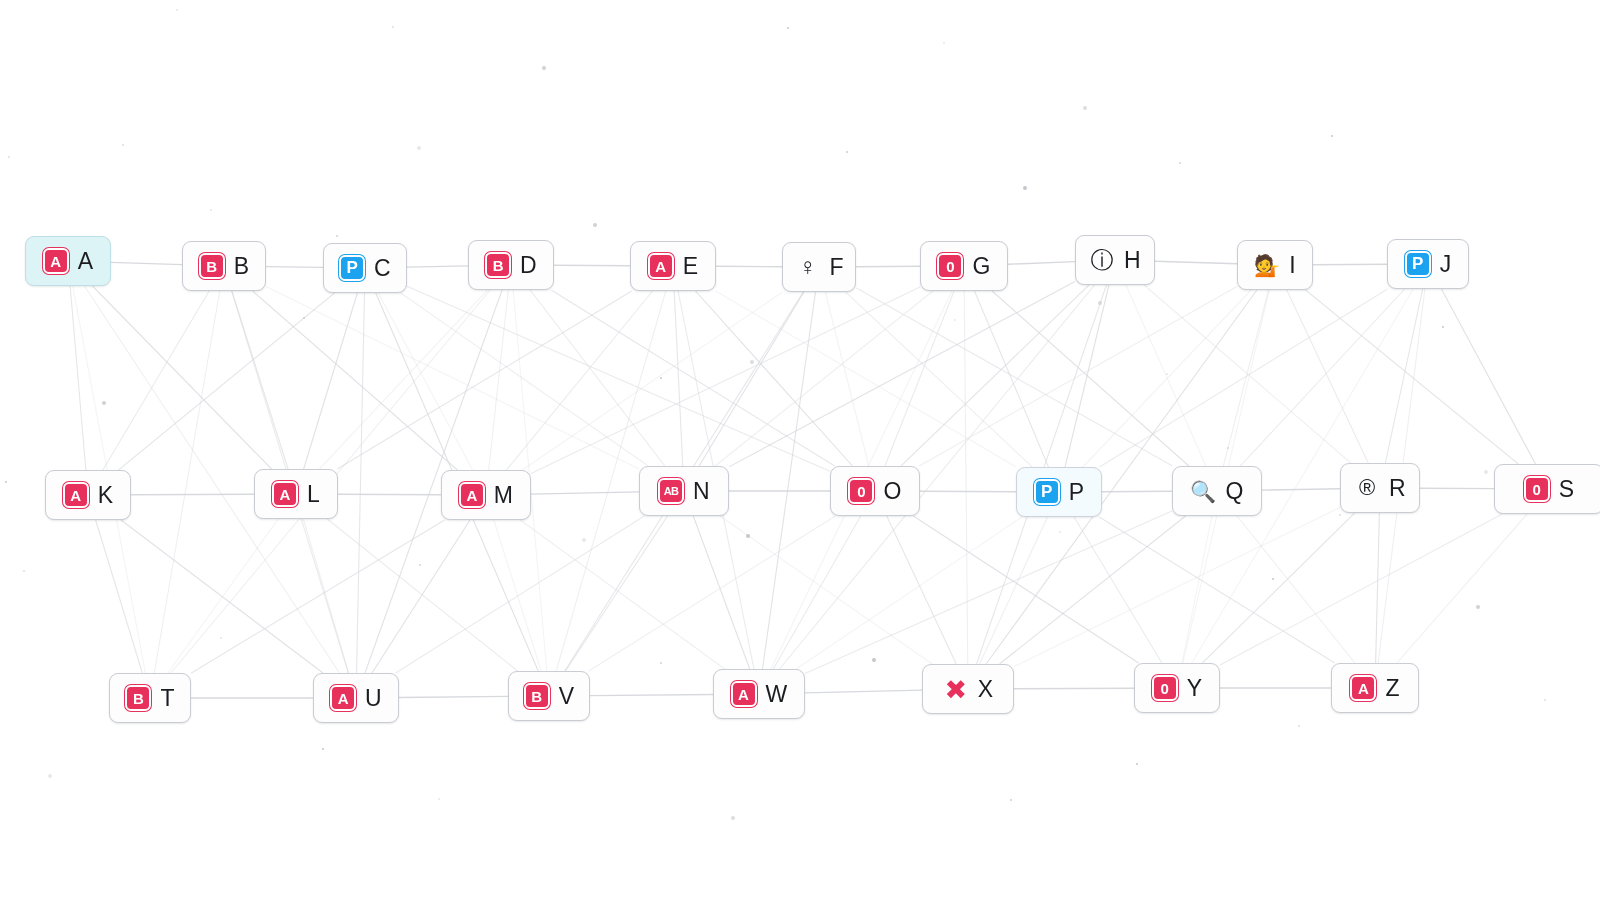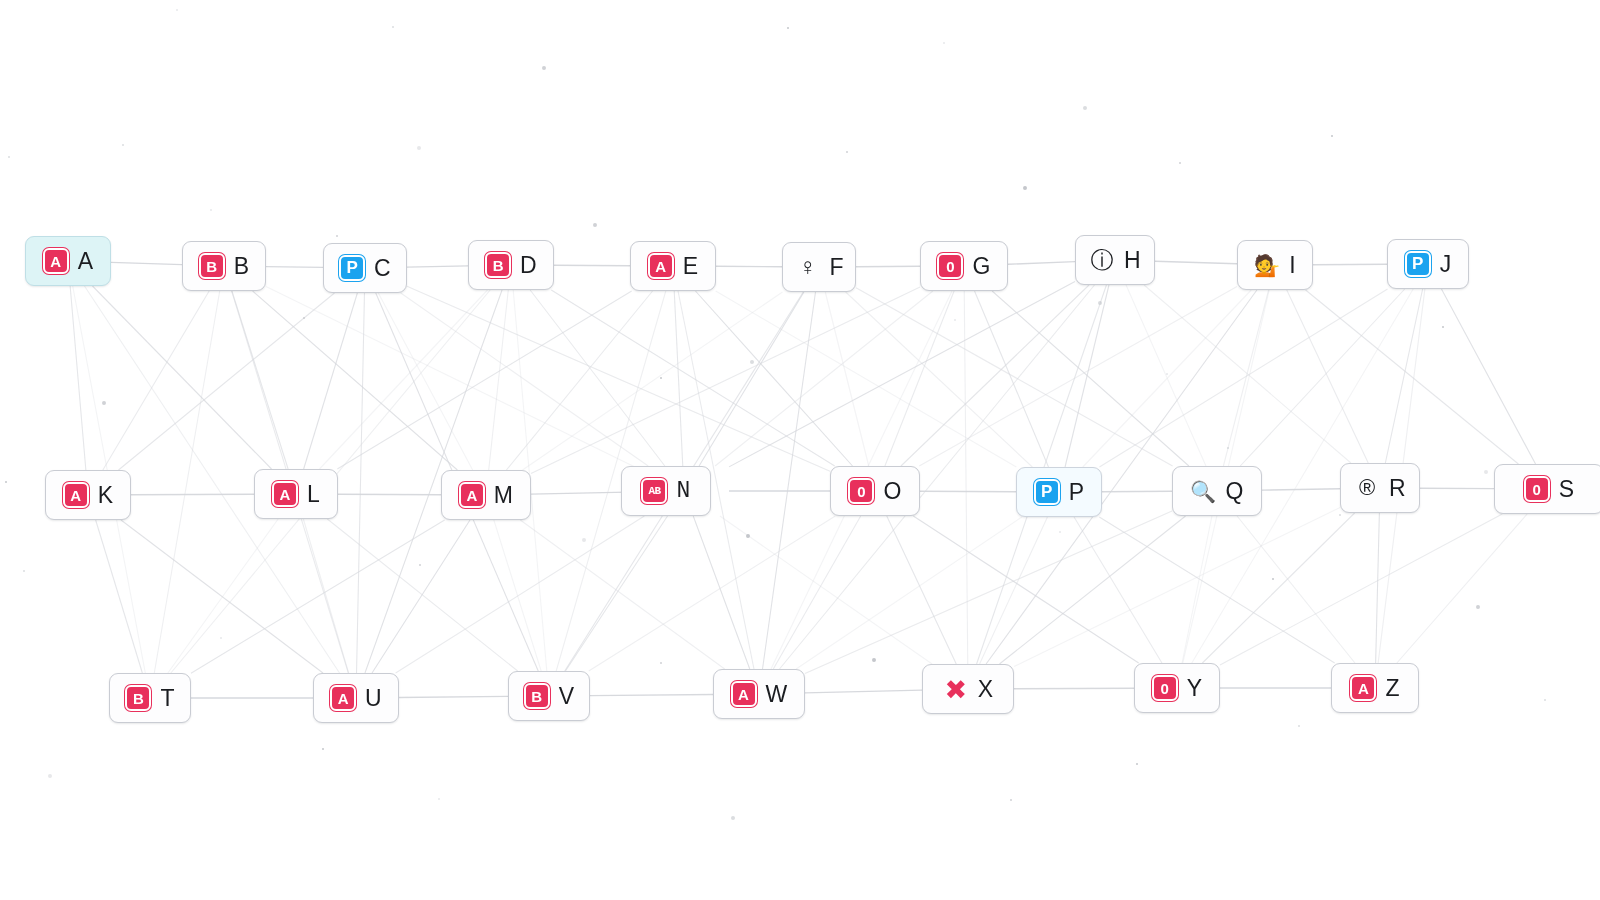--- a/index.html
+++ b/index.html
@@ -281,21 +281,21 @@
         <span class="node-label">K</span>
       </div>
       <div class="node" style="left: 254px; top: 469px; width: 84px;">
         <span class="badge blood">A</span>
         <span class="node-label">L</span>
       </div>
       <div class="node" style="left: 441px; top: 470px; width: 90px;">
         <span class="badge blood">A</span>
         <span class="node-label">M</span>
       </div>
-      <div class="node" style="left: 621px; top: 466px; width: 90px; font-family: Liberation Mono, monospace;">
+      <div class="node" style="left: 639px; top: 466px; width: 90px;">
         <span class="badge blood ab">AB</span>
         <span class="node-label">N</span>
       </div>
       <div class="node" style="left: 830px; top: 466px; width: 90px;">
         <span class="badge blood">0</span>
         <span class="node-label">O</span>
       </div>
       <div class="node tinted" style="left: 1016px; top: 467px; width: 86px;">
         <span class="badge park">P</span>
         <span class="node-label">P</span>

